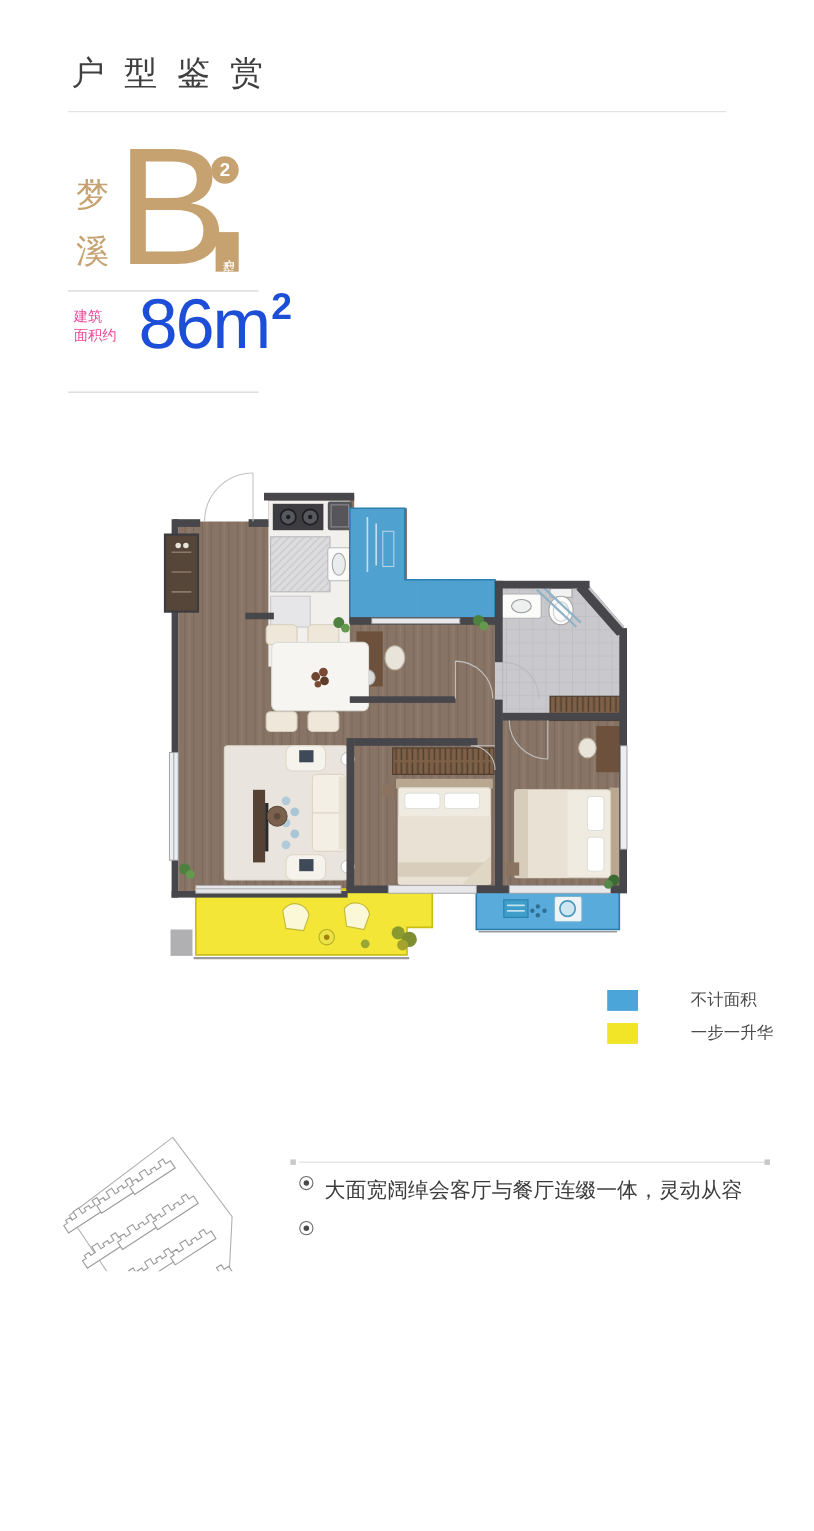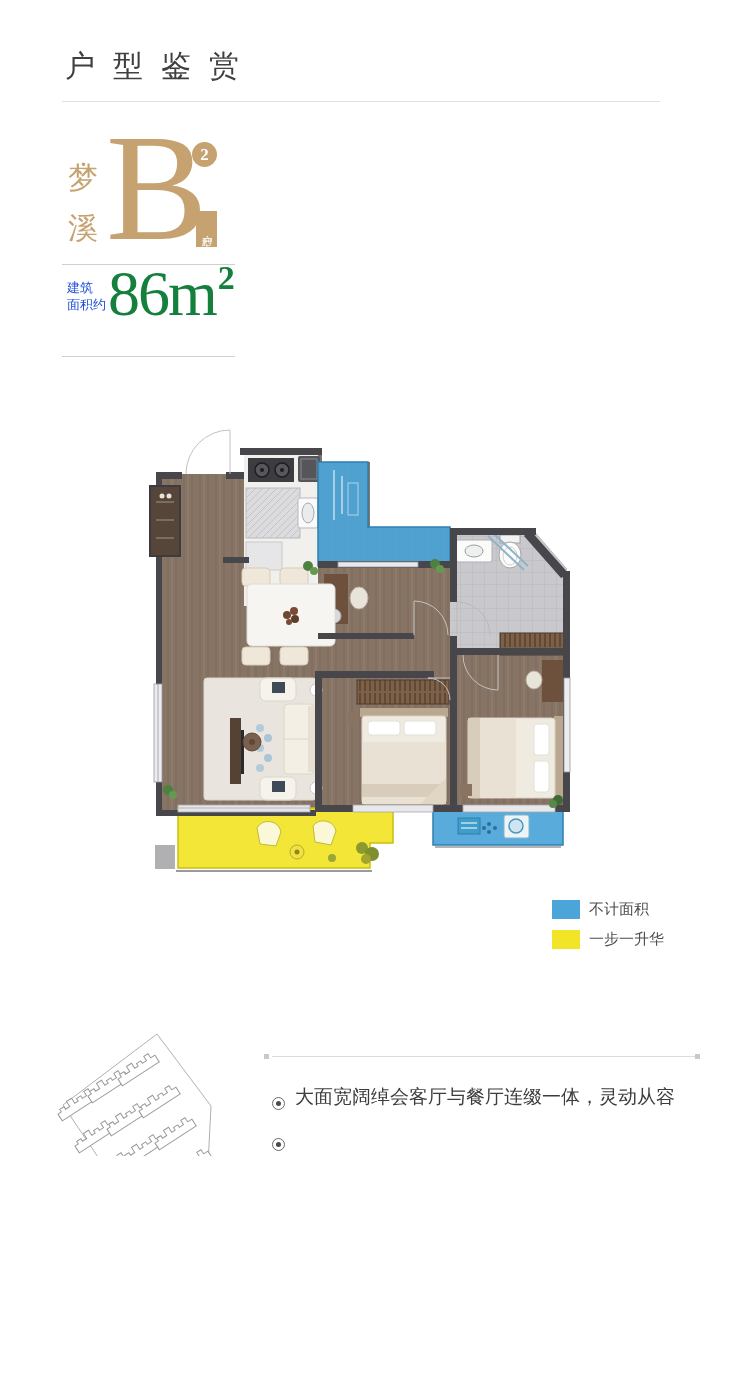--- a/index.html
+++ b/index.html
@@ -1,17 +1,17 @@
 <!DOCTYPE html>
 <html><head>
 <meta charset="utf-8">
 <style>
   html,body{margin:0;padding:0;background:#fff;}
   .page{position:relative;width:740px;height:1156px;background:#ffffff;overflow:hidden;
-        font-family:Liberation Serif, serif;}
+        font-family:Liberation Sans, sans-serif;}
 
   
   .title{position:absolute;left:65px;top:46px;font-size:30px;letter-spacing:18px;
          color:#3f3f3f;font-weight:500;}
   .title-divider{position:absolute;left:62px;top:101px;width:598px;height:1px;background:#e0e0e0;}
 
   
   .series-vert{position:absolute;left:62px;top:138px;height:120px;
          writing-mode:vertical-rl;text-orientation:upright;
          font-size:30px;letter-spacing:9px;color:#c6a271;font-weight:500;}
@@ -21,45 +21,45 @@
          background:#c6a271;color:#fff;font-size:17px;font-weight:bold;
          display:flex;align-items:center;justify-content:center;}
   .type-box{position:absolute;left:196px;top:211px;width:21px;height:36px;background:#c6a271;
          display:flex;align-items:center;justify-content:center;}
   .type-box span{writing-mode:vertical-rl;text-orientation:upright;color:#fff;font-size:11px;
          letter-spacing:3px;line-height:1;}
 
   
   .area-line-top{position:absolute;left:62px;top:264px;width:173px;height:1px;background:#cfcfcf;}
   .area-line-bottom{position:absolute;left:62px;top:356px;width:173px;height:1px;background:#cfcfcf;}
-  .area-label{position:absolute;left:67px;top:279px;font-size:13px;line-height:17px;color:#1d4ed8;}
-  .area-value{position:absolute;left:108px;top:262px;font-size:64px;line-height:64px;
-         letter-spacing:-2px;color:#15803d;font-weight:500;}
+  .area-label{position:absolute;left:67px;top:279px;font-size:13px;line-height:17px;color:#ec4899;}
+  .area-value{position:absolute;left:126px;top:262px;font-size:64px;line-height:64px;
+         letter-spacing:-2px;color:#1d4ed8;font-weight:500;}
   .area-value .sup{font-size:34px;position:relative;top:-26px;margin-left:2px;font-weight:600;}
   .rooms{position:absolute;left:63px;top:318px;font-size:27px;letter-spacing:5px;color:#48484b;}
 
   
   .plan{position:absolute;left:148px;top:428px;}
 
   
   .legend{position:absolute;left:552px;top:900px;}
-  .legend-row{display:flex;align-items:center;height:19px;margin-bottom:11px;}
+  .legend-row{display:flex;align-items:center;height:19px;margin-bottom:11px;gap:39px;}
   .swatch{width:28px;height:19px;margin-right:9px;}
   .swatch-blue{background:#4ba5d8;}
   .swatch-yellow{background:#f2e426;}
   .legend-label{font-size:15px;color:#4b4b4b;}
 
   
   .features{position:absolute;left:272px;top:1056px;width:424px;}
   .feat-divider{position:relative;height:1px;background:#dcdcdc;}
   .feat-divider::before,.feat-divider::after{content:"";position:absolute;top:-2px;width:5px;height:5px;background:#c9c9c9;}
   .feat-divider::before{left:-8px;}
   .feat-divider::after{right:-4px;}
   .feat-list{list-style:none;margin:12px 0 20px 0;padding:0;}
-  .feat-item{display:flex;align-items:flex-end;height:41px;font-size:19px;color:#3c3c3c;}
+  .feat-item{display:flex;align-items:flex-start;height:41px;font-size:19px;color:#3c3c3c;}
   .bullet{flex:0 0 11px;width:11px;height:11px;border:1px solid #6a6a6a;border-radius:50%;
           margin-right:10px;position:relative;}
   .bullet::after{content:"";position:absolute;left:3px;top:3px;width:5px;height:5px;border-radius:50%;background:#4a4a4a;}
 
   
   .siteplan{position:absolute;left:40px;top:1018px;}
   .compass-n{position:absolute;left:88px;top:1264px;font-size:15px;color:#555;}
 
   
   .ghost{position:absolute;left:26px;top:1330px;width:740px;font-size:36px;letter-spacing:31px;

